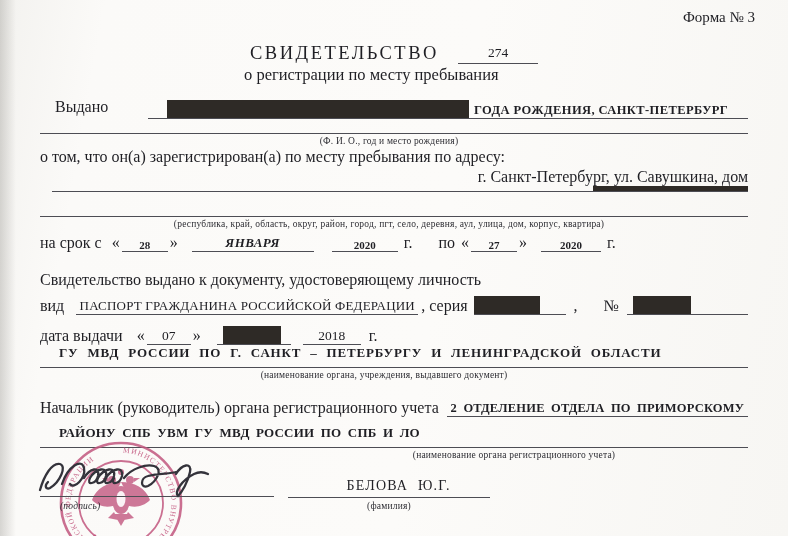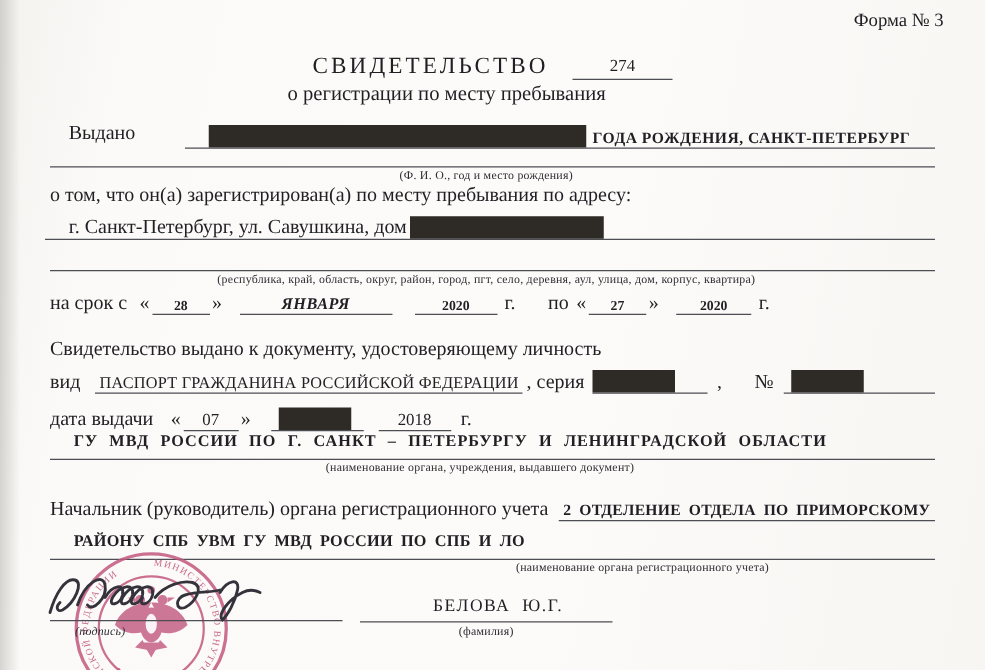--- a/index.html
+++ b/index.html
@@ -30,32 +30,32 @@
 <body>
 
 <div class="page">
 
   <div class="abs scan-edge"></div>
 
   <div class="abs" style="top:9px; right:33px; font-size:15px;">Форма № 3</div>
 
   <div class="abs title" style="top:43px; left:250px;">СВИДЕТЕЛЬСТВО</div>
   <div class="abs cell plainnum" style="top:43px; left:458px; width:80px; height:20px; line-height:20px;">274</div>
-  <div class="abs subtitle" style="top:65px; left:230px;">о регистрации по месту пребывания</div>
+  <div class="abs subtitle" style="top:65px; left:244px;">о регистрации по месту пребывания</div>
 
   <div class="abs t" style="top:98px; left:55px;">Выдано</div>
   <div class="abs row ul" style="top:94px; left:148px; right:40px; height:24px;">
     <span class="bar" style="width:302px;"></span>
     <span class="filled" style="margin-left:5px; font-size:12.5px; white-space:nowrap;">ГОДА РОЖДЕНИЯ, САНКТ-ПЕТЕРБУРГ</span>
   </div>
   <div class="abs ul" style="top:119px; left:40px; right:40px; height:14px;"></div>
   <div class="abs cap" style="top:136px; left:0; right:10px; text-align:center;">(Ф. И. О., год и место рождения)</div>
 
   <div class="abs t" style="top:148px; left:40px;">о том, что он(а) зарегистрирован(а) по месту пребывания по адресу:</div>
-  <div class="abs row ul" style="top:168px; left:36px; right:40px; height:23px;">
+  <div class="abs row ul" style="top:168px; left:52px; right:40px; height:23px;flex-direction:column;">
     <span class="t" style="white-space:nowrap;">г. Санкт-Петербург, ул. Савушкина, дом</span>
     <span class="bar" style="width:155px; margin-left:3px;"></span>
   </div>
   <div class="abs ul" style="top:202px; left:40px; right:40px; height:14px;"></div>
   <div class="abs cap" style="top:219px; left:0; right:10px; text-align:center;">(республика, край, область, округ, район, город, пгт, село, деревня, аул, улица, дом, корпус, квартира)</div>
 
   <div class="abs row" style="top:234px; left:40px; right:36px;">
     <span class="t">на срок с</span>
     <span class="t" style="margin-left:10px;">«</span>
     <span class="cell num" style="width:46px; margin-left:2px;">28</span>

